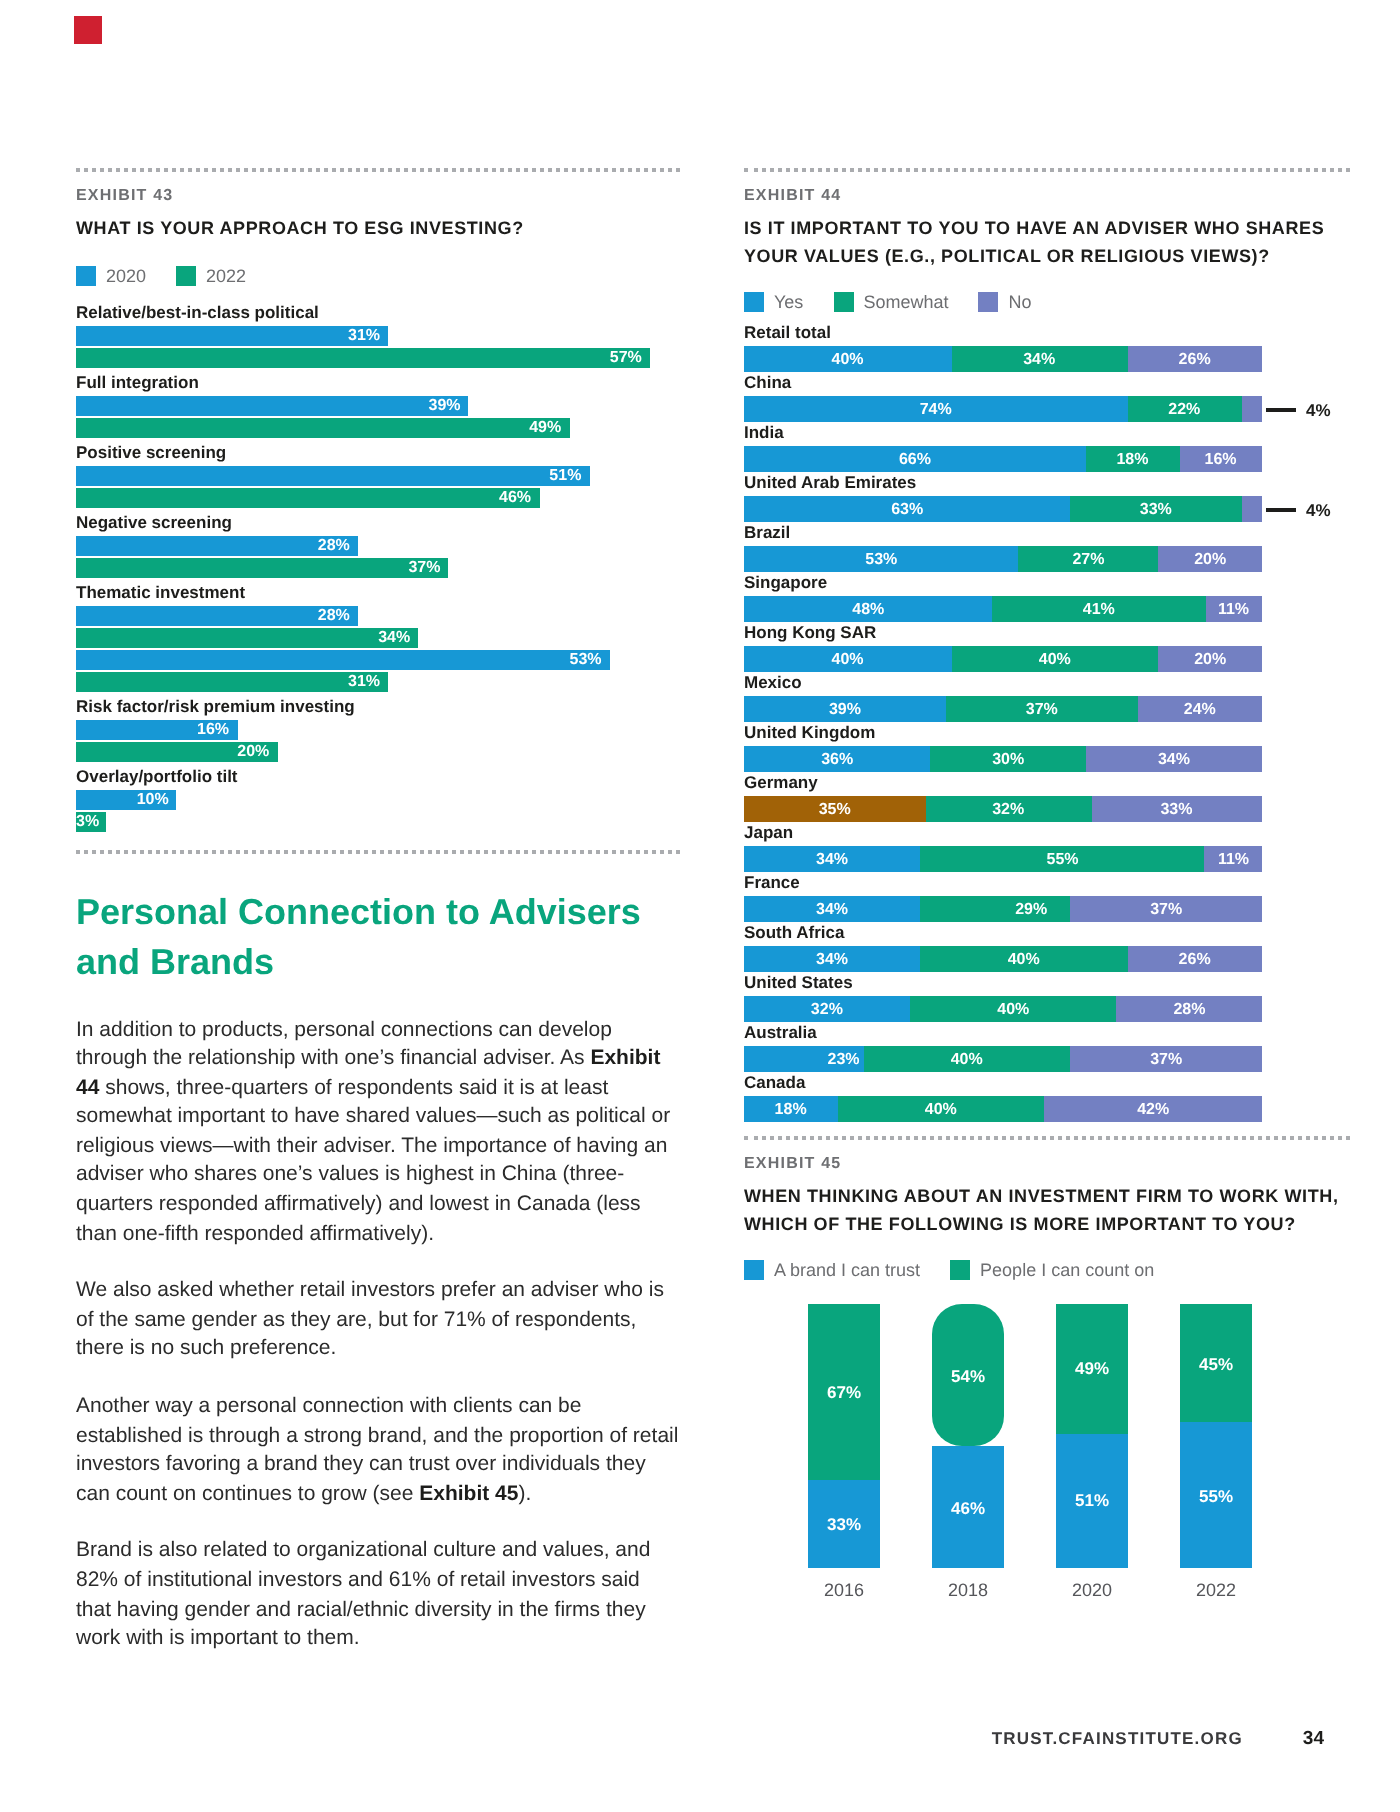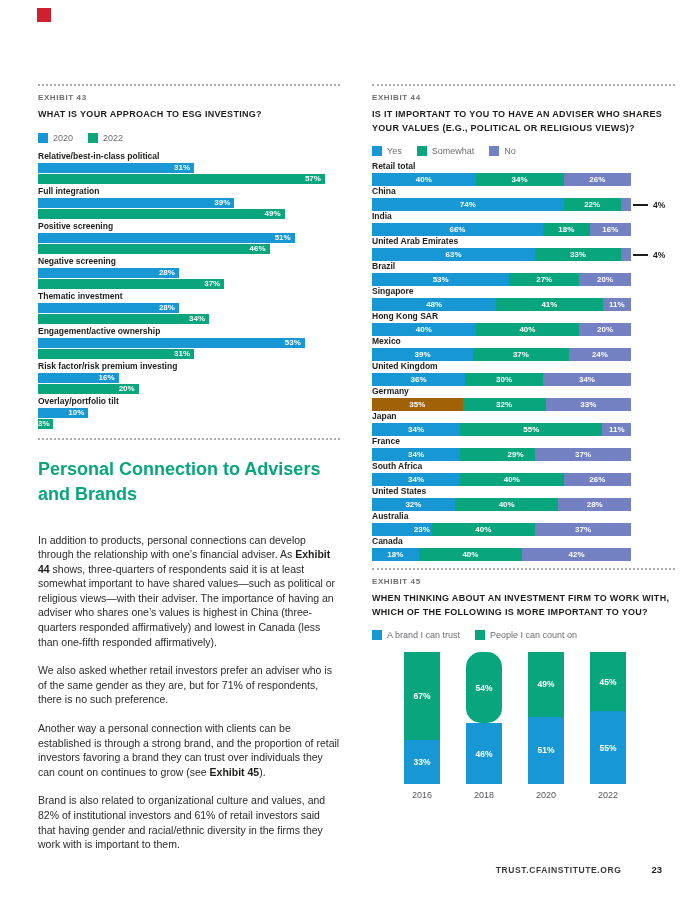--- a/index.html
+++ b/index.html
@@ -42,21 +42,21 @@
 
   
   .chart45 { display:flex; padding-left:32px; margin-top:12px; }
   .vcol { width:36px; margin-right:26px; }
   .vbar { height:132px; display:flex; flex-direction:column; }
   .vseg { display:flex; align-items:center; justify-content:center; color:#fff; font-size:8.5px; font-weight:bold; }
   .year { text-align:center; font-size:9px; color:#55565a; margin-top:6px; }
 
   
   .article { margin-top:17px; }
-  .article-heading { font-size:18px; line-height:25px; font-weight:bold; color:#09a57d; margin-bottom:26px; }
+  .article-heading { font-size:18px; line-height:25px; font-weight:bold; color:#09a57d; margin-bottom:14px; }
   .body-para { font-size:10.5px; line-height:14.6px; color:#2b2b2b; margin-bottom:14px; }
   .body-para b { color:#1d1d1b; }
 
   footer { position:absolute; top:864px; right:38px; display:flex; align-items:baseline; }
   .footer-url { font-size:8.5px; font-weight:bold; letter-spacing:.6px; color:#3a3a3c; margin-right:30px; }
   .footer-page { font-size:9.5px; font-weight:bold; color:#1d1d1b; }
 </style>
 </head>
 <body>
 
@@ -99,21 +99,20 @@
             <div class="g-label">Negative screening</div>
             <div class="bar43" style="background: rgb(23, 152, 213); width: 46.6667%;">28%</div>
             <div class="bar43" style="background: rgb(9, 165, 125); width: 61.6667%;">37%</div>
           </div>
           <div>
             <div class="g-label">Thematic investment</div>
             <div class="bar43" style="background: rgb(23, 152, 213); width: 46.6667%;">28%</div>
             <div class="bar43" style="background: rgb(9, 165, 125); width: 56.6667%;">34%</div>
           </div>
           <div>
-            <div class="g-label">Engagement/active ownership</div>
             <div class="bar43" style="background: rgb(23, 152, 213); width: 88.3333%;">53%</div>
             <div class="bar43" style="background: rgb(9, 165, 125); width: 51.6667%;">31%</div>
           </div>
           <div>
             <div class="g-label">Risk factor/risk premium investing</div>
             <div class="bar43" style="background: rgb(23, 152, 213); width: 26.6667%;">16%</div>
             <div class="bar43" style="background: rgb(9, 165, 125); width: 33.3333%;">20%</div>
           </div>
           <div>
             <div class="g-label">Overlay/portfolio tilt</div>
@@ -336,16 +335,16 @@
               <div class="vseg" style="background: rgb(23, 152, 213); height: 55%;">55%</div>
             </div>
             <div class="year">2022</div>
           </div>
         </div>
     </div>
   </section>
 
   <footer>
     <span class="footer-url">TRUST.CFAINSTITUTE.ORG</span>
-    <span class="footer-page">23</span>
+    <span class="footer-page">34</span>
   </footer>
 
 </div>
 
 </body></html>

